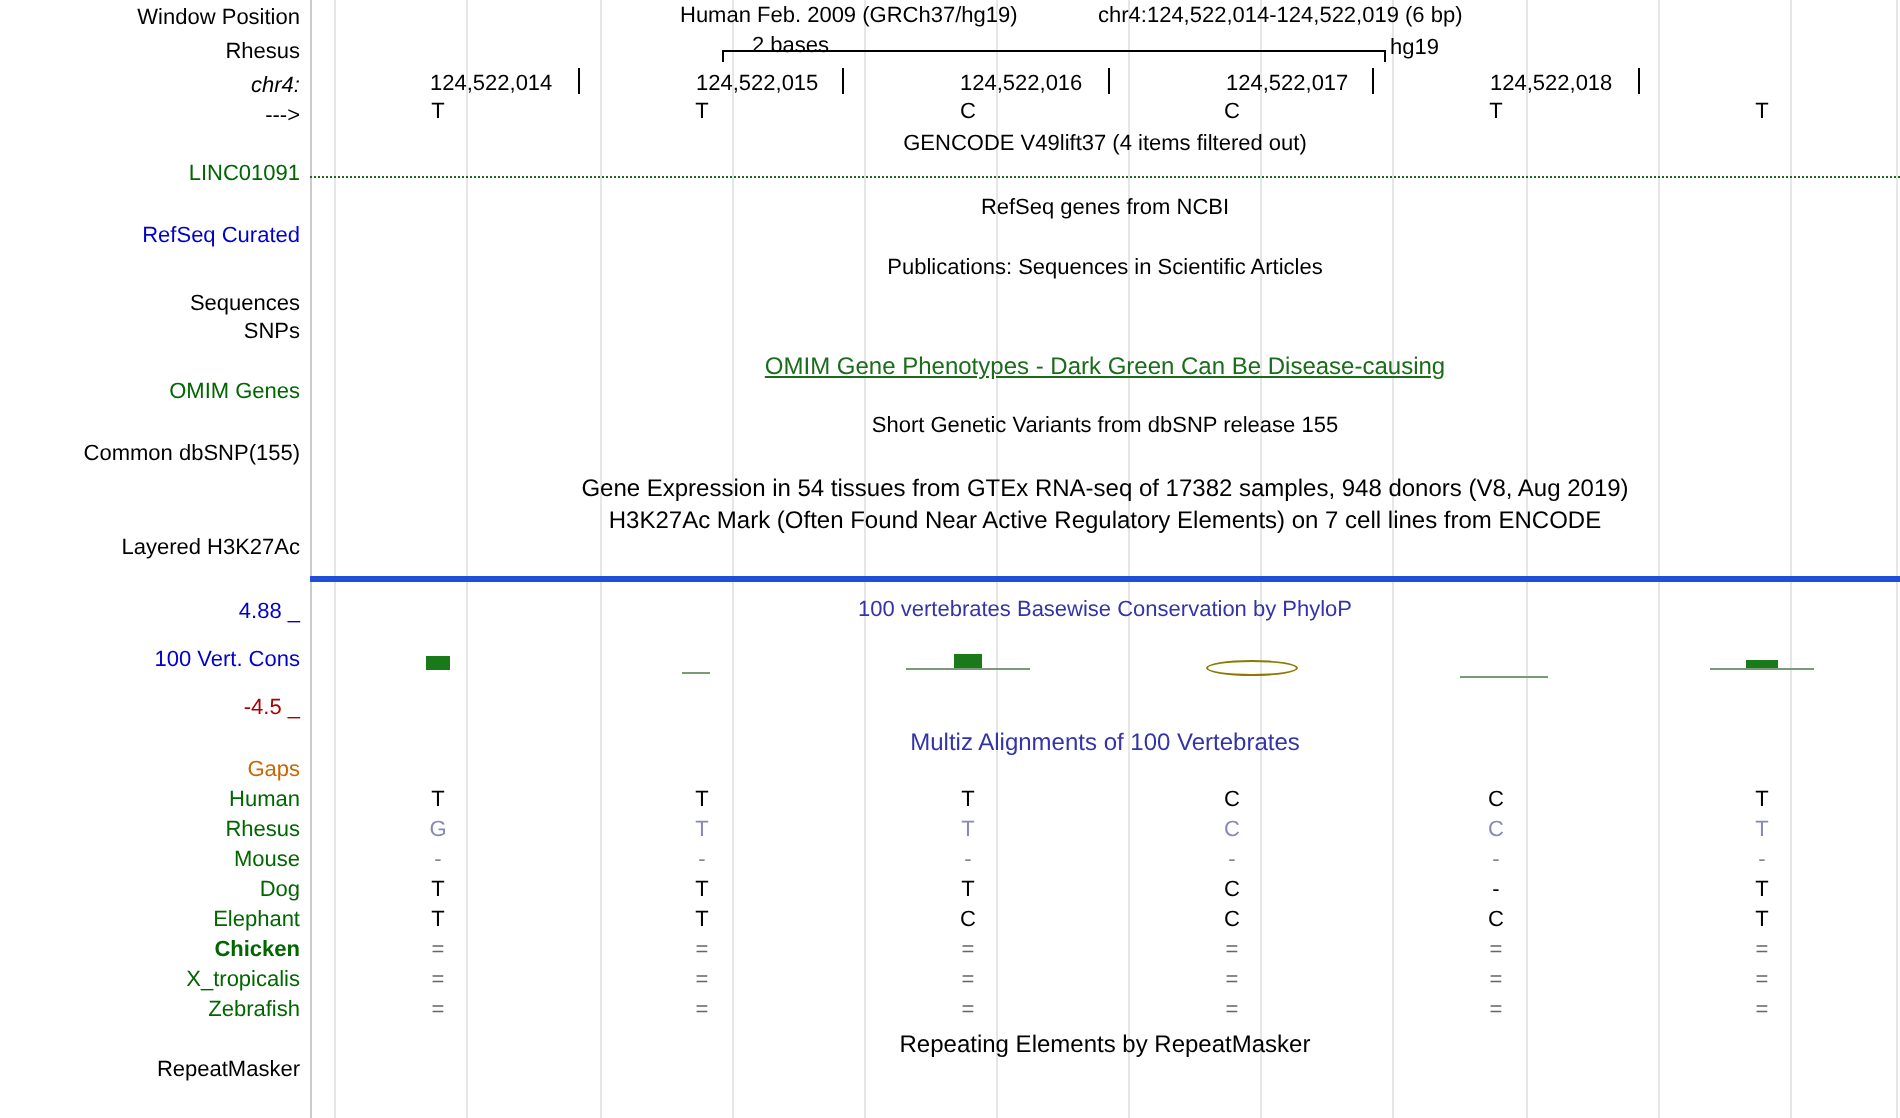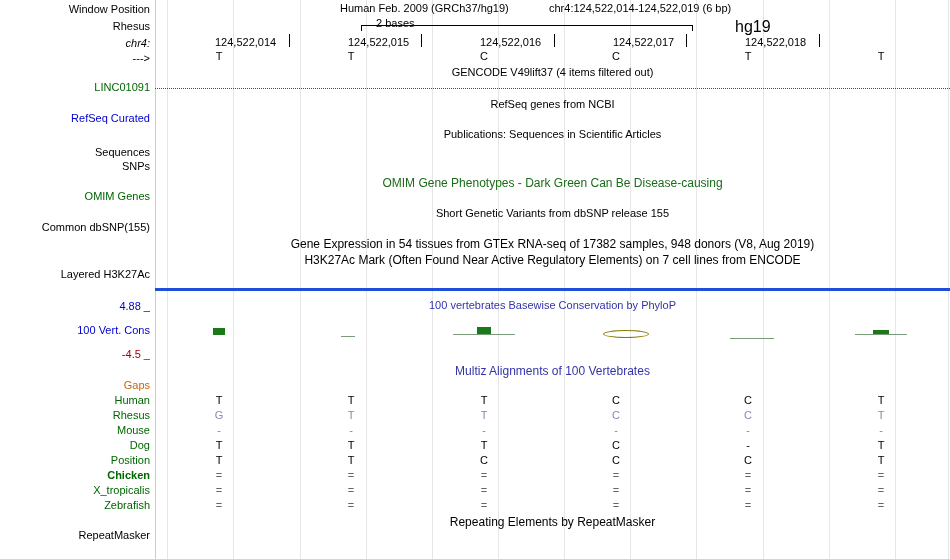--- a/index.html
+++ b/index.html
@@ -64,21 +64,21 @@
     height: 559px;
     background: #e6e6e6;
   }
   .center-text {
     position: absolute;
     left: 0;
     width: 795px;
     text-align: center;
     white-space: nowrap;
   }
-  .t-green { color: #1a6b1a; }
+  .t-green { color: #1a6b1a; text-decoration: underline; }
   .t-blue { color: #3333aa; }
   .t-black { color: #000000; }
 
   
   .pos-line {
     position: absolute;
     background: #000000;
   }
   .tick-label {
     position: absolute;
@@ -152,23 +152,22 @@
   }
   .scale-bracket {
     position: absolute;
     border-left: 1px solid #000;
     border-right: 1px solid #000;
     border-top: 1px solid #000;
     height: 5px;
   }
   .hg19-label {
     position: absolute;
-    font-size: 16px;
+    font-size: 11px;
     color: #000;
-    margin-left: 40px;
   }
 </style>
 </head>
 <body>
 
 <div id="browser">
 
   <div class="label-col">
     <div class="row-label lbl-black" style="top:3px;">Window Position</div>
     <div class="row-label lbl-black" style="top:20px;">Rhesus</div>
@@ -189,21 +188,21 @@
     <div class="row-label lbl-blue" style="top:300px;">4.88 _</div>
     <div class="row-label lbl-blue" style="top:324px;">100 Vert. Cons</div>
     <div class="row-label lbl-red" style="top:348px;">-4.5 _</div>
 
     <div class="row-label lbl-orange" style="top:379px;">Gaps</div>
 
     <div class="row-label lbl-green" style="top:394px;">Human</div>
     <div class="row-label lbl-green" style="top:409px;">Rhesus</div>
     <div class="row-label lbl-green" style="top:424px;">Mouse</div>
     <div class="row-label lbl-green" style="top:439px;">Dog</div>
-    <div class="row-label lbl-green" style="top:454px;">Position</div>
+    <div class="row-label lbl-green" style="top:454px;">Elephant</div>
     <div class="row-label lbl-green" style="top:469px;font-weight:bold;">Chicken</div>
     <div class="row-label lbl-green" style="top:484px;">X_tropicalis</div>
     <div class="row-label lbl-green" style="top:499px;">Zebrafish</div>
 
     <div class="row-label lbl-black" style="top:529px;">RepeatMasker</div>
   </div>
 
   <div class="vbar-left"></div>
 
   <div class="track-area">

